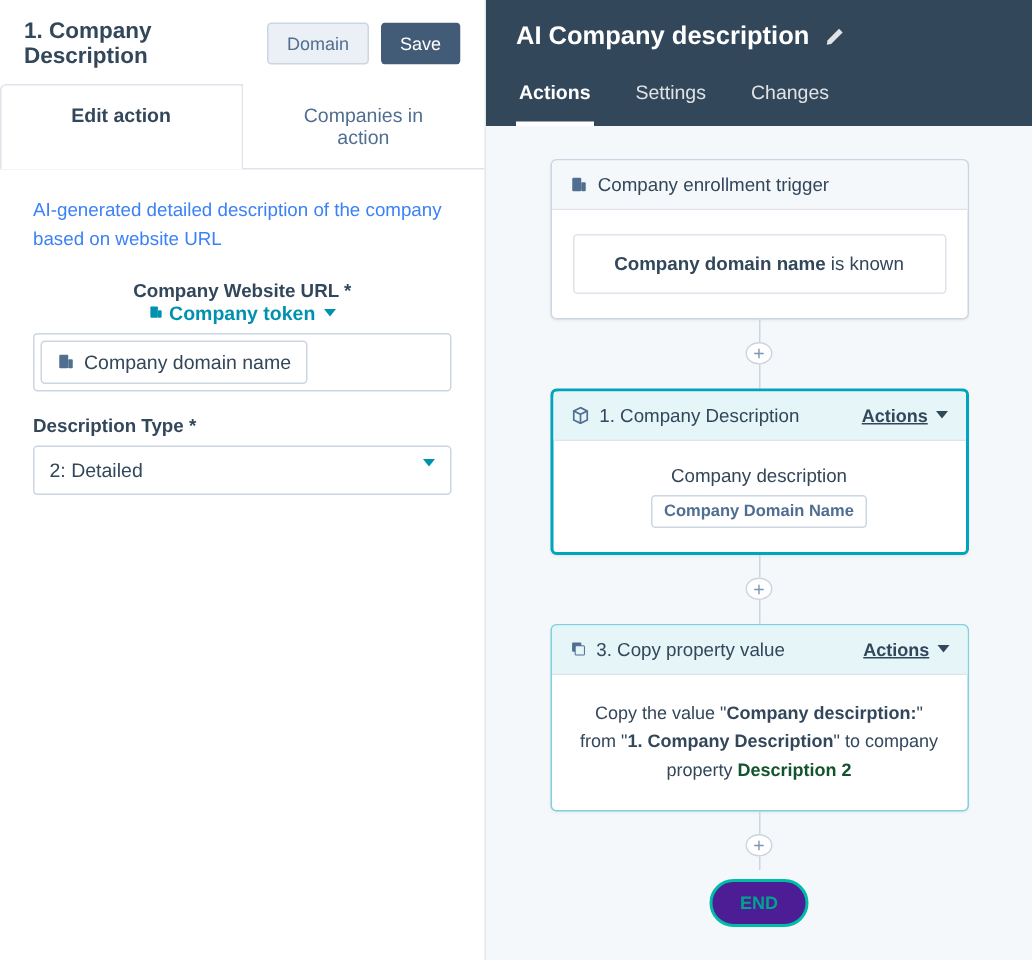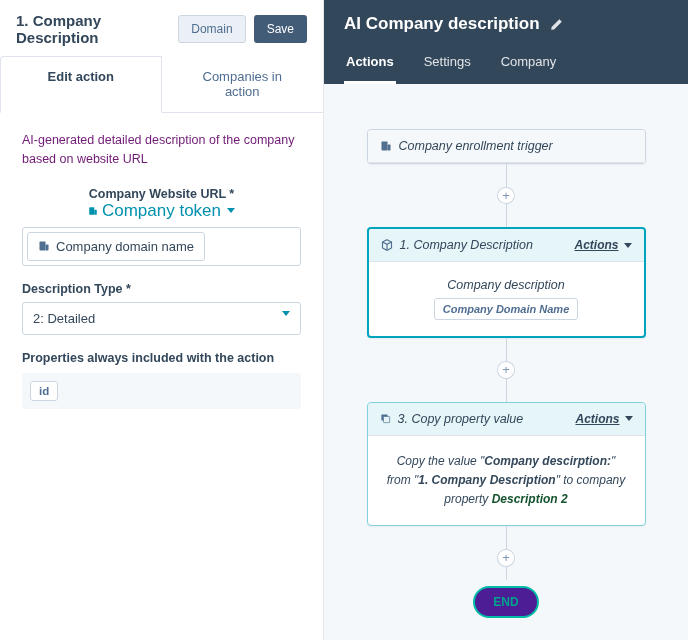--- a/index.html
+++ b/index.html
@@ -13,52 +13,52 @@
     .btn { border-radius: 3px; font-size: 12px; padding: 6px 12px; cursor: pointer; border: 1px solid transparent; }
     .btn-cancel { background: #eaf0f6; color: #506e91; border: 1px solid #cbd6e2; }
     .btn-save { background: #425b76; color: #fff; }
     
     .tabs { display: flex; border-bottom: 1px solid #dfe3eb; }
     .tab { flex: 1; text-align: center; padding: 12px 24px; font-size: 13px; color: #33475b; cursor: pointer; border: 1px solid transparent; }
     .tab.active { font-weight: 600; border: 1px solid #dfe3eb; border-bottom: 1px solid #fff; border-top-left-radius: 4px; margin-bottom: -1px; }
     .tab:not(.active) { color: #506e91; }
     
     .left-body { padding: 18px 22px; }
-    .intro { color: #701a75; font-size: 12.5px; line-height: 1.5; margin-bottom: 18px; }
+    .intro { color: #3b82f6; font-size: 12.5px; line-height: 1.5; margin-bottom: 18px; }
     
     .field { margin-bottom: 16px; }
     .field-row { display: flex; justify-content: space-between; align-items: center; margin-bottom: 6px; flex-direction: column; }
     .field-label { font-size: 12.5px; font-weight: 600; color: #33475b; }
-    .token-link { color: #0091ae; font-size: 17px; font-weight: 400; display: flex; align-items: center; gap: 4px; cursor: pointer; }
+    .token-link { color: #0091ae; font-size: 13px; font-weight: 700; display: flex; align-items: center; gap: 4px; cursor: pointer; }
     .token-link .mini-icon { width: 10px; height: 10px; }
     .chev-down { display: inline-block; width: 0; height: 0; border-left: 4px solid transparent; border-right: 4px solid transparent; border-top: 5px solid currentColor; margin-left: 2px; }
     
     .token-chip { display: inline-flex; align-items: center; gap: 6px; border: 1px solid #cbd6e2; border-radius: 3px; padding: 6px 10px; font-size: 13px; color: #33475b; background: #fff; }
     .chip-wrap { border: 1px solid #cbd6e2; border-radius: 3px; padding: 4px; background: #fff; }
     .building-icon { width: 12px; height: 12px; }
     
     .select { width: 100%; border: 1px solid #cbd6e2; border-radius: 3px; padding: 8px 10px; font-size: 13px; color: #33475b; background: #fff; display: flex; justify-content: space-between; cursor: pointer; }
     .select .chev-down { border-top-color: #0091ae; }
     
     .prop-box { background: #f5f8fa; padding: 8px; border-radius: 3px; }
     .id-chip { display: inline-block; border: 1px solid #cbd6e2; background: #fff; border-radius: 3px; padding: 3px 8px; font-size: 11.5px; font-weight: 600; color: #506e91; }
     
     
-    .right-panel { flex: 1; background: #f5f8fa; display: flex; flex-direction: column; gap: 23px; }
+    .right-panel { flex: 1; background: #f5f8fa; display: flex; flex-direction: column; }
     .right-header { background: #33475b; color: #fff; padding: 14px 20px 0 20px; }
     .right-title-row { display: flex; align-items: center; gap: 10px; margin-bottom: 10px; }
     .right-title { font-size: 17px; font-weight: 700; }
     .edit-icon { width: 13px; height: 13px; fill: rgba(255,255,255,0.85); cursor: pointer; }
     .right-tabs { display: flex; gap: 26px; }
     .right-tab { color: rgba(255,255,255,0.85); font-size: 13px; padding: 10px 2px 12px 2px; cursor: pointer; border-bottom: 3px solid transparent; }
     .right-tab.active { font-weight: 700; border-bottom-color: #fff; color: #fff; }
     
     .canvas { flex: 1; padding: 22px 34px; overflow: auto; display: flex; flex-direction: column; align-items: center; }
     
-    .card { width: 279px; background: #fff; border: 1px solid #cbd6e2; border-radius: 4px; box-shadow: 0 1px 2px rgba(0,0,0,0.05); font-style: italic; }
+    .card { width: 279px; background: #fff; border: 1px solid #cbd6e2; border-radius: 4px; box-shadow: 0 1px 2px rgba(0,0,0,0.05); }
     .card-header { background: #f5f8fa; border-bottom: 1px solid #dfe3eb; padding: 9px 12px; font-size: 12.5px; color: #33475b; display: flex; align-items: center; gap: 7px; border-radius: 4px 4px 0 0; }
     .card-header.teal { background: #e5f5f8; }
     .card-body { padding: 16px 14px; text-align: center; }
     .card.selected { border: 2px solid #00a4bd; }
     .card.teal-border { border: 1px solid #7fd1de; }
     
     .inner-box { border: 1px solid #dfe3eb; border-radius: 3px; padding: 12px 14px; font-size: 12.5px; color: #33475b; }
     .inner-box .bold { font-weight: 700; }
     
     .small-chip { display: inline-block; border: 1px solid #cbd6e2; border-radius: 3px; padding: 4px 8px; font-size: 11px; font-weight: 600; color: #506e91; margin-top: 6px; }
@@ -118,53 +118,52 @@
     </div>
 
     <div class="field">
       <div class="field-label" style="margin-bottom:6px">Description Type *</div>
       <div class="select">
         <span>2: Detailed</span>
         <span class="chev-down"></span>
       </div>
     </div>
 
-    <div class="field">
-      <div class="field-label" style="margin-bottom:8px">Properties always included with the action</div>
-      <div class="prop-box">
-        <span class="id-chip">id</span>
-      </div>
-    </div>
   </div>
 </div>
 
 <div class="right-panel">
   <div class="right-header">
     <div class="right-title-row">
       <div class="right-title">AI Company description</div>
       <svg class="edit-icon" viewBox="0 0 16 16">
           <path d="M11.5 1.5l3 3L5 14l-3.5.5L2 11 11.5 1.5z"></path>
         </svg>
     </div>
     <div class="right-tabs">
       <div class="right-tab active">Actions</div>
       <div class="right-tab">Settings</div>
-      <div class="right-tab">Company</div>
+      <div class="right-tab">Changes</div>
     </div>
   </div>
 
   <div class="canvas">
 
     <div class="card">
       <div class="card-header">
         <svg class="building-icon" viewBox="0 0 16 16" fill="#516f90">
             <rect x="2" y="2" width="8" height="12" rx="1"></rect>
             <rect x="10" y="6" width="4" height="8" rx="1"></rect>
           </svg>
         <span>Company enrollment trigger</span>
+      </div>
+      <div class="card-body">
+        <div class="inner-box">
+          <span class="bold">Company domain name</span><span> is known</span>
+        </div>
       </div>
     </div>
 
     <div class="connector"></div>
     <div class="plus-circle">+</div>
     <div class="connector"></div>
 
     <div class="card selected">
       <div class="card-header teal">
         <svg width="12" height="12" viewBox="0 0 16 16" fill="none" stroke="#516f90" stroke-width="1.5">

